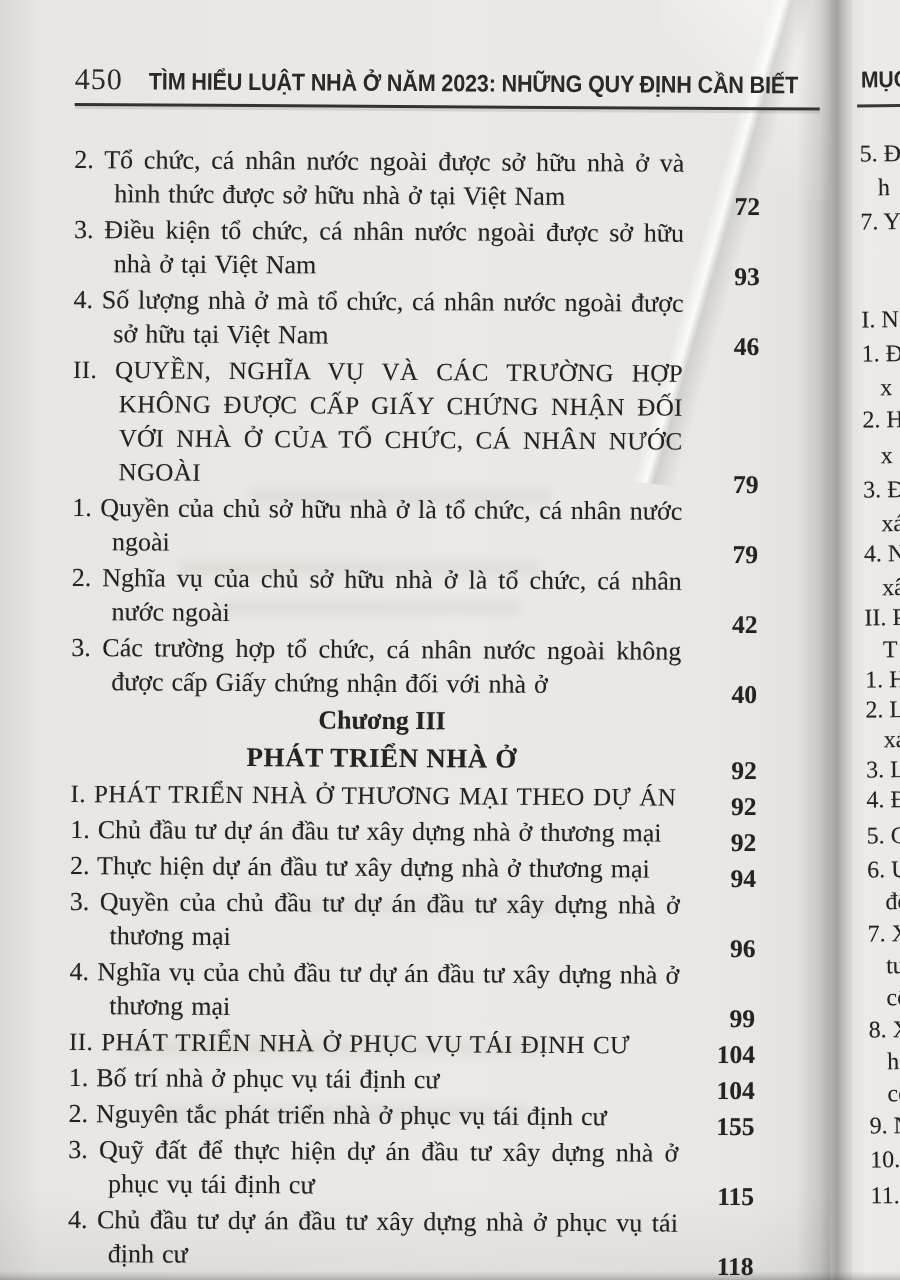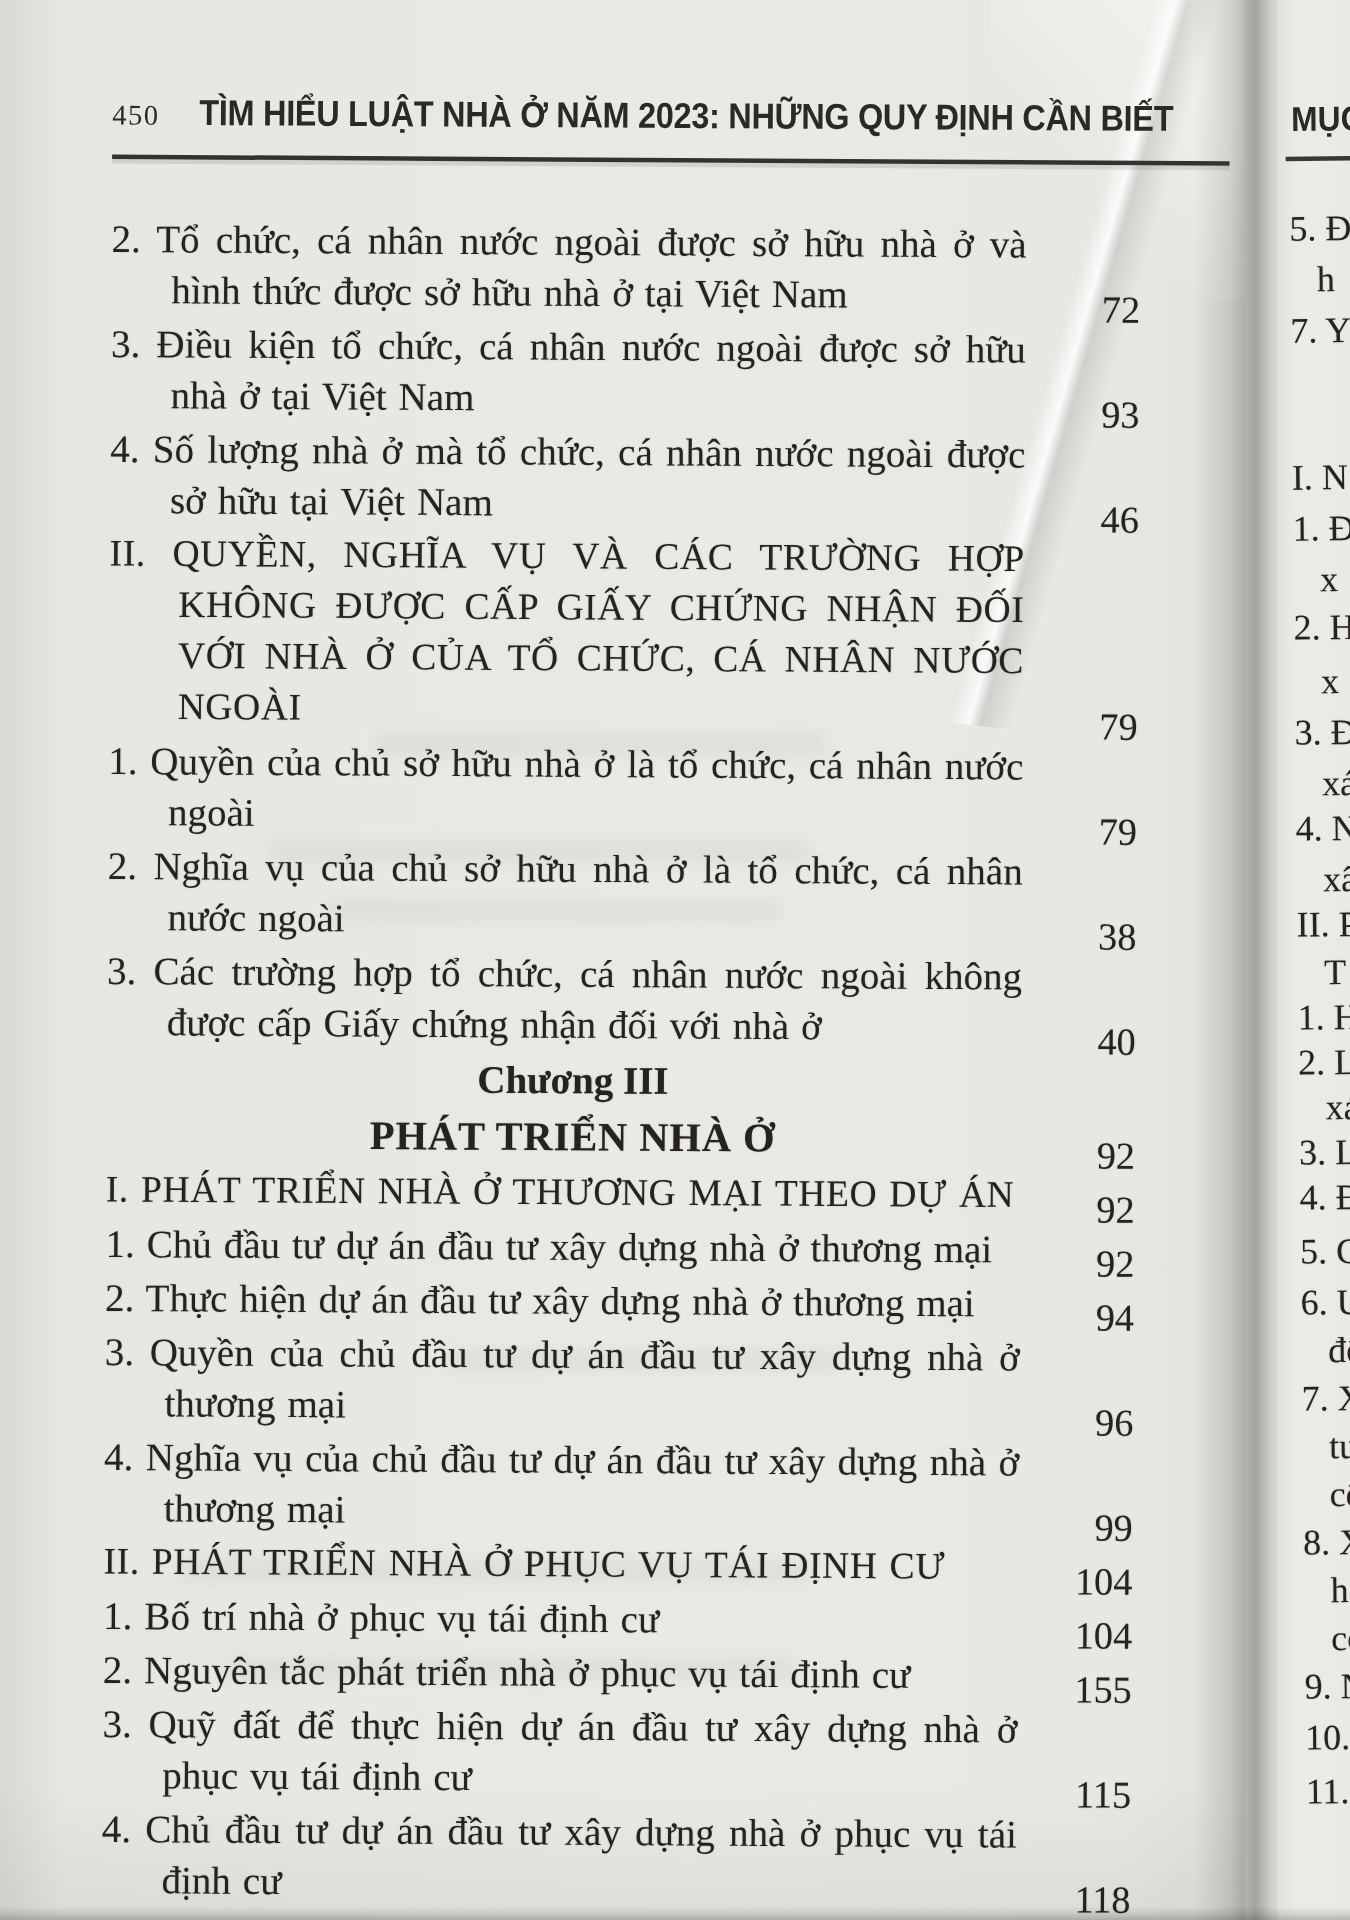--- a/index.html
+++ b/index.html
@@ -27,41 +27,41 @@
     position:absolute;top:-30px;left:598px;width:240px;height:520px;
     background:linear-gradient(99deg,rgba(0,0,0,0) 46%,rgba(255,255,255,0.8) 50%,rgba(150,148,144,0.28) 52.5%,rgba(0,0,0,0) 59%);
     transform:rotate(7deg);pointer-events:none;
   }
   .page-inner{
     position:absolute;left:75px;top:62px;width:742px;
     transform:rotate(0.35deg);transform-origin:0 0;
   }
   
   .run-head{display:flex;align-items:baseline;gap:26px;height:32px;}
-  .folio{font-size:19px;letter-spacing:1px;color:#2b2925;}
+  .folio{font-size:30px;letter-spacing:1px;color:#2b2925;}
   .run-title{
     font-family:"Liberation Sans","DejaVu Sans",sans-serif;font-weight:bold;
     font-size:24px;letter-spacing:-0.2px;white-space:nowrap;color:#2b2925;
     transform:scaleX(0.9);transform-origin:left center;
   }
   .head-rule{
     margin-top:9px;height:3px;width:745px;background:#34322e;
     box-shadow:0 3px 0 rgba(52,50,46,0.12);
   }
   
   .toc{margin-top:37px;width:686px;font-size:26px;
        text-shadow:0 0 1px rgba(44,41,37,0.30);}
   .entry{display:flex;align-items:flex-end;margin-bottom:2px;}
   .etext{
     flex:1 1 auto;line-height:34px;text-align:justify;
     padding-left:40px;text-indent:-40px;padding-right:12px;
     word-spacing:1.5px;
   }
   .t-section .etext{font-size:25px;letter-spacing:0.4px;padding-left:46px;text-indent:-46px;}
-  .enum{width:64px;flex:0 0 64px;text-align:right;line-height:34px;font-size:25.5px;transform:translateY(9px);}
+  .enum{width:64px;flex:0 0 64px;text-align:right;line-height:34px;font-size:25.5px;transform:translateY(9px);font-weight:bold;}
   .t-chapter{margin-top:2px;margin-bottom:2px;}
   .ch-stack{flex:1 1 auto;text-align:center;font-weight:bold;}
   .ch1{font-size:26px;line-height:36px;}
   .ch2{font-size:27px;line-height:38px;letter-spacing:0.6px;}
   
   .bleed{position:absolute;background:#8a8880;filter:blur(5px);opacity:0.10;border-radius:4px;pointer-events:none;}
   
   .gutter{
     position:absolute;left:796px;top:0;width:62px;height:1280px;
     background:linear-gradient(90deg,rgba(0,0,0,0) 0%,rgba(70,68,64,0.16) 38%,rgba(52,50,47,0.38) 66%,rgba(110,108,104,0.20) 84%,rgba(0,0,0,0) 100%);
@@ -130,21 +130,21 @@
         <div class="entry t-section">
           <div class="etext">II. QUYỀN, NGHĨA VỤ VÀ CÁC TRƯỜNG HỢP KHÔNG ĐƯỢC CẤP GIẤY CHỨNG NHẬN ĐỐI VỚI NHÀ Ở CỦA TỔ CHỨC, CÁ NHÂN NƯỚC NGOÀI</div>
           <div class="enum">79</div>
         </div>
         <div class="entry t-item">
           <div class="etext">1. Quyền của chủ sở hữu nhà ở là tổ chức, cá nhân nước ngoài</div>
           <div class="enum">79</div>
         </div>
         <div class="entry t-item">
           <div class="etext">2. Nghĩa vụ của chủ sở hữu nhà ở là tổ chức, cá nhân nước ngoài</div>
-          <div class="enum">38</div>
+          <div class="enum">42</div>
         </div>
         <div class="entry t-item">
           <div class="etext">3. Các trường hợp tổ chức, cá nhân nước ngoài không được cấp Giấy chứng nhận đối với nhà ở</div>
           <div class="enum">40</div>
         </div>
 
         <div class="entry t-chapter">
           <div class="ch-stack">
             <div class="ch1">Chương III</div>
             <div class="ch2">PHÁT TRIỂN NHÀ Ở</div>

